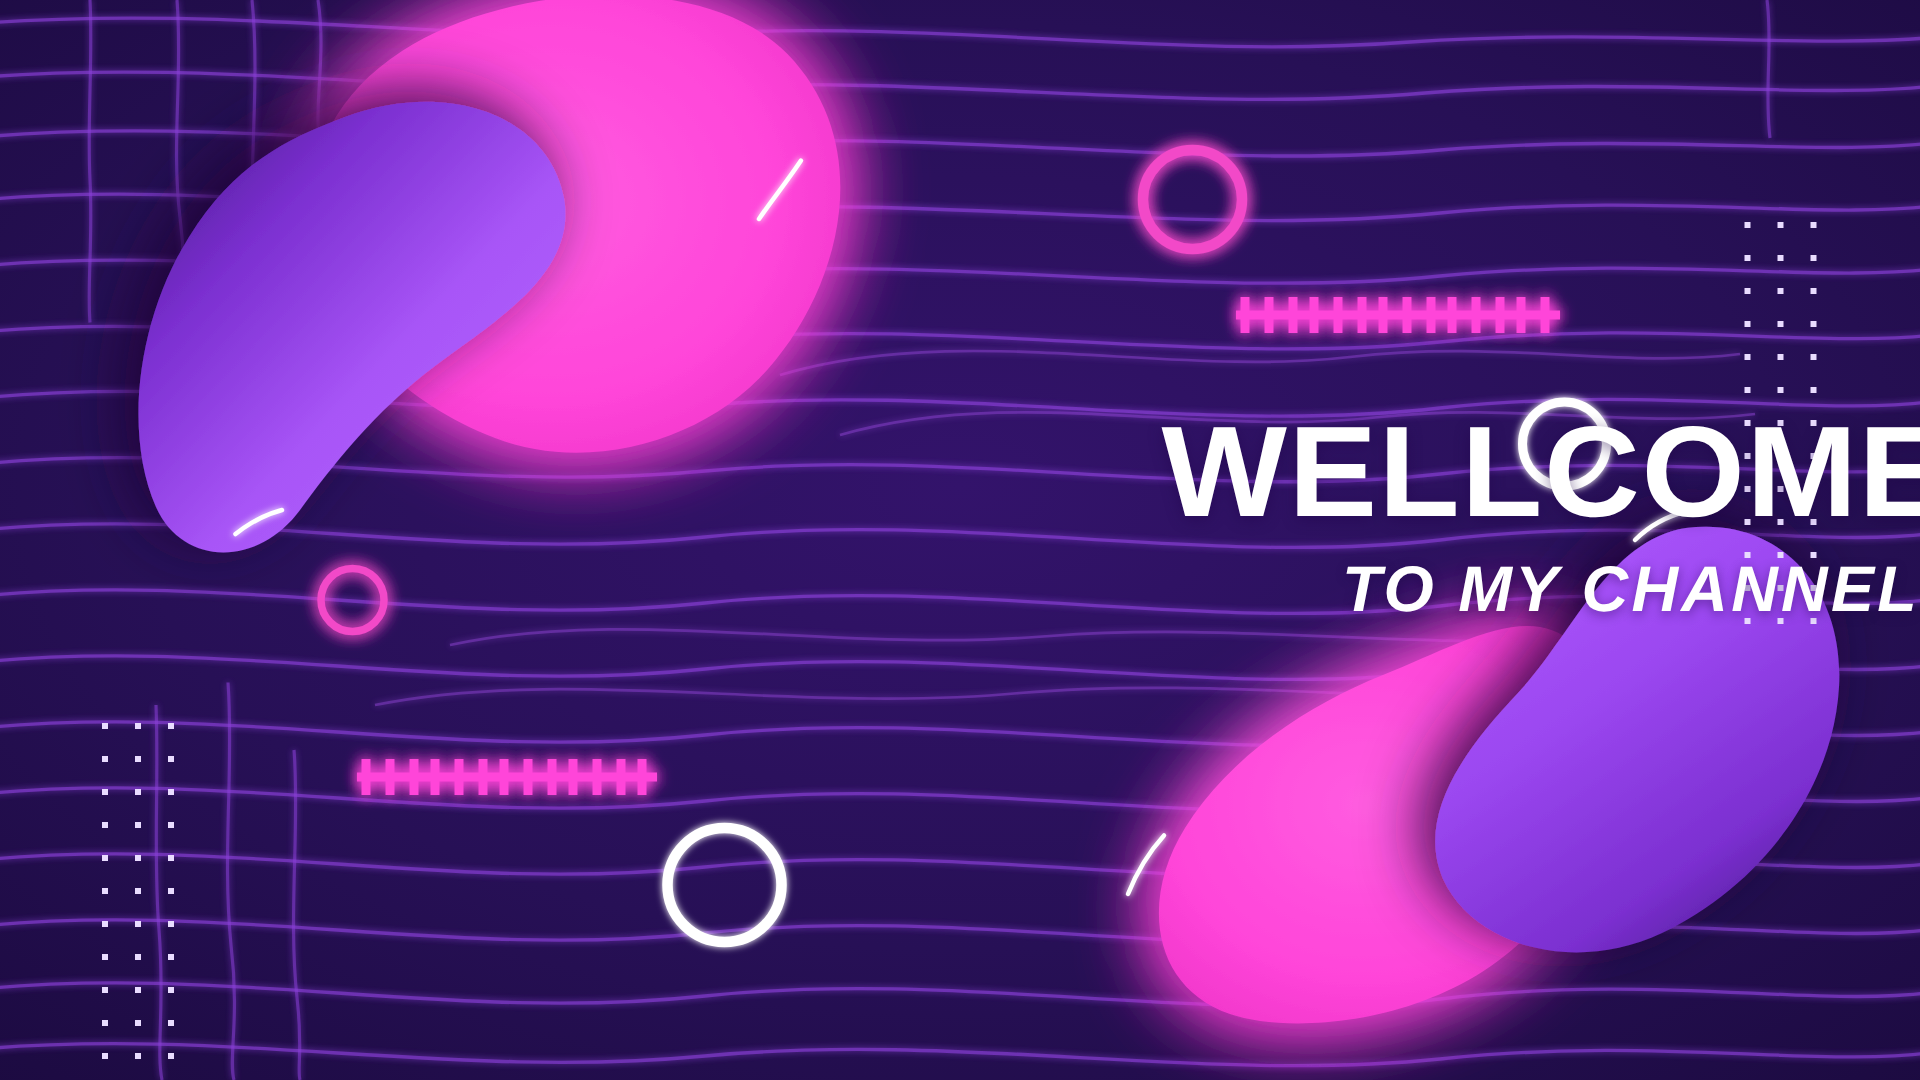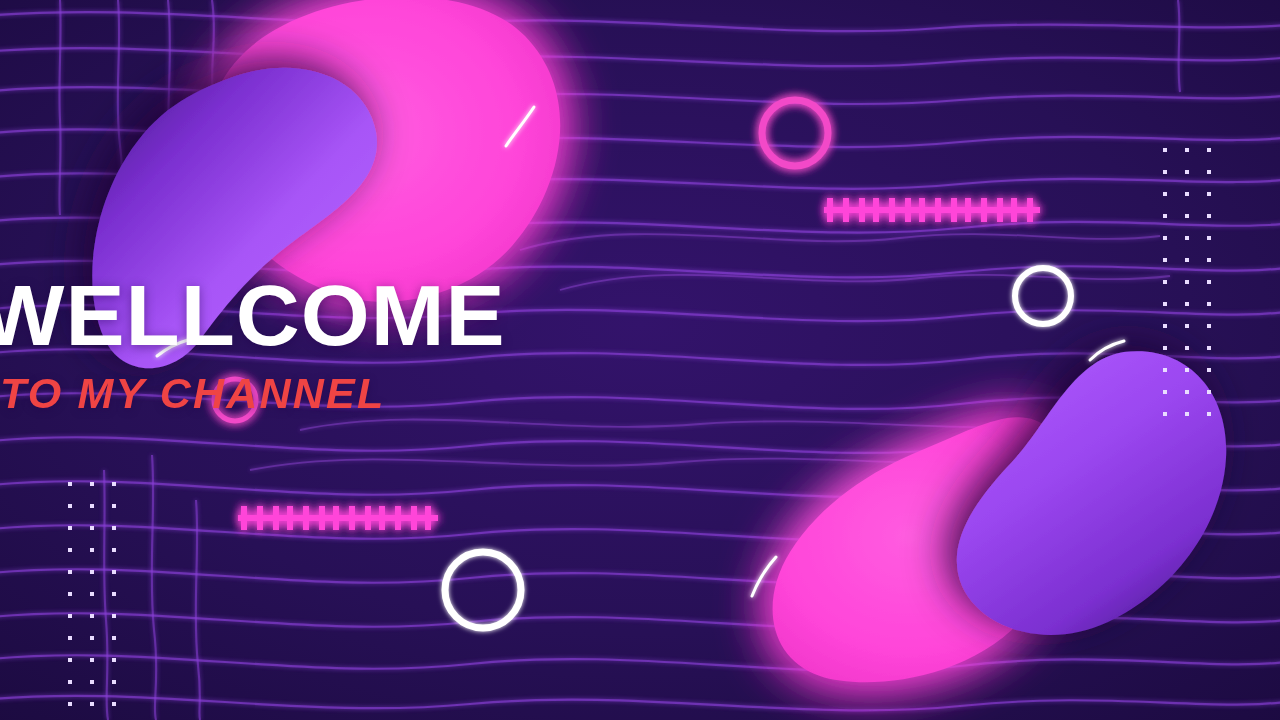--- a/index.html
+++ b/index.html
@@ -26,37 +26,37 @@
   #bg-svg{z-index:1;}
   #blobs-svg{z-index:2;}
   #deco-svg{z-index:3;}
 
   .text-wrap{
     position:absolute;
     z-index:5;
     left:0;
     top:272px;
     width:1280px;
-    text-align:left;
+    text-align:right;
     pointer-events:none;
   }
   .title{
     margin:0;
     color:#ffffff;
     font-size:86px;
     font-weight:bold;
     letter-spacing:1px;
     line-height:1.0;
     font-family:"Liberation Sans", sans-serif;
     transform:scaleX(1.03);
     text-shadow:0 2px 10px rgba(30,5,70,.45);
   }
   .subtitle{
     margin:14px 0 0 0;
-    color:#ef4444;
+    color:#ffffff;
     font-size:43px;
     font-weight:bold;
     font-style:italic;
     letter-spacing:2.2px;
     line-height:1.0;
     font-family:"Liberation Sans", sans-serif;
     text-shadow:0 2px 8px rgba(30,5,70,.45);
   }
 </style>
 </head>

